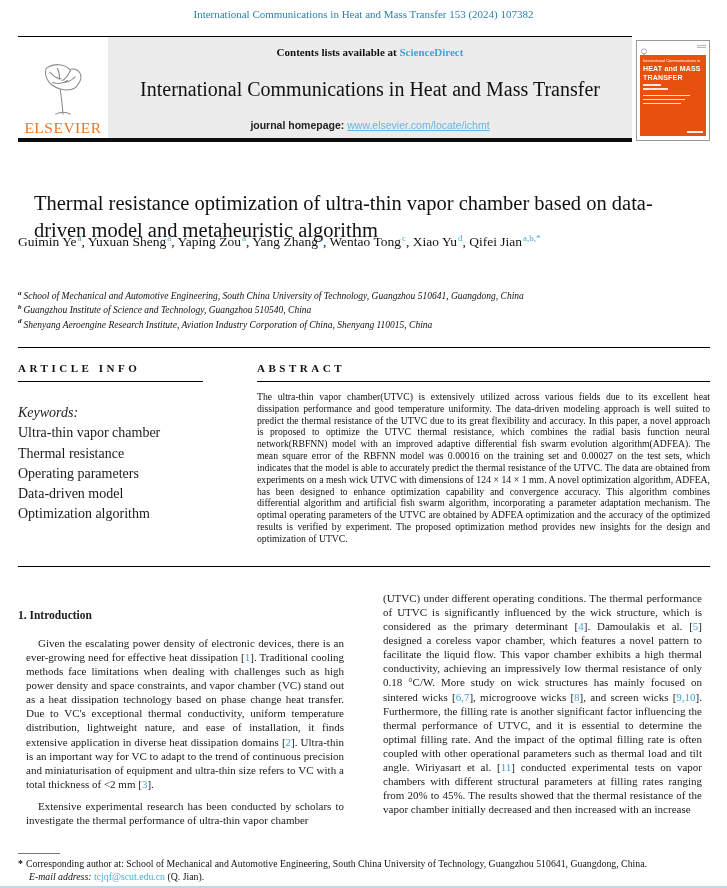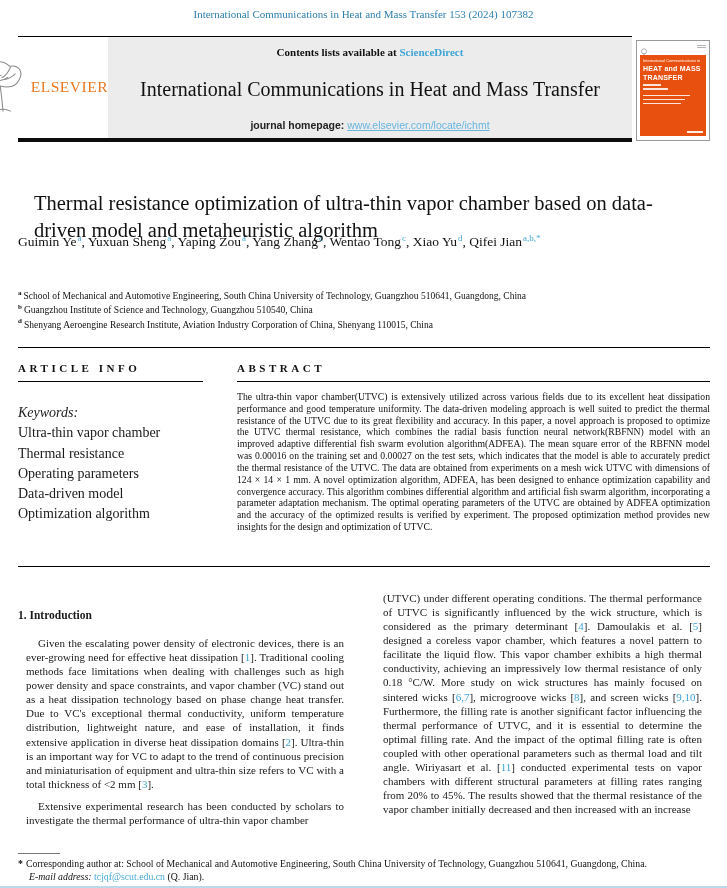--- a/index.html
+++ b/index.html
@@ -14,21 +14,21 @@
     text-align:center; font-size:11px; color:#2e7fae;
   }
 
   
   .masthead {
     position:absolute; left:18px; top:36px; width:614px; height:106px;
     border-top:1px solid #000; border-bottom:4px solid #0d0d0d;
     box-sizing:border-box; display:flex; background:#fff;
   }
   .logo-col {
-    width:90px; background:#fff; display:flex; flex-direction:row;
+    width:90px; background:#fff; display:flex; flex-direction:column;
     align-items:center; justify-content:flex-end; padding:2px 0 3px;text-align:right;
   }
   .elsevier-word {
     color:#e87722; font-size:15.5px; letter-spacing:0.5px; line-height:1;
     font-family:"Liberation Serif", serif;
   }
   .center-col {
     flex:1; background:#ececec; display:flex; flex-direction:column;
     justify-content:space-between; padding:9px 8px 7px; text-align:center;
   }
@@ -61,30 +61,30 @@
     position:absolute; left:18px; top:174px; width:650px;
     font-size:20.5px; line-height:1.32; color:#111;
   }
   .authors {
     position:absolute; left:18px; top:232px; width:640px;
     font-size:13.5px; line-height:1.5; color:#111;
   }
   .asup { color:#49a9d6; font-size:9px; margin-left:1px; }
   .affiliations {
     position:absolute; left:18px; top:289px; width:685px;
-    font-size:9.5px; line-height:1.5; color:#111;
+    font-size:9.5px; font-style:italic; line-height:1.5; color:#111;
   }
   .affiliations sup { font-size:7px; font-weight:bold; margin-right:2px; }
 
   .rule-full { position:absolute; left:18px; width:692px; height:1px; background:#000; }
   .rule-1 { top:347px; }
   .rule-2 { top:566px; }
 
   
-  .info-section { position:absolute; left:18px; top:362px; width:692px; display:flex; }
+  .info-section { position:absolute; left:18px; top:362px; width:692px; display:flex;gap:20px; }
   .info-col { width:185px; margin-right:34px; flex:none; }
   .abs-col { flex:1; }
   .section-heading {
     font-size:11px; font-weight:bold; letter-spacing:0.32em; color:#111;
     border-bottom:1px solid #000; padding-bottom:7px;
   }
   .keywords { margin-top:21px; font-size:14px; line-height:1.45; }
   .kw-label { font-style:italic; }
   .abstract-text {
     margin-top:9px; font-size:9.7px; line-height:1.22; text-align:justify; color:#111;

